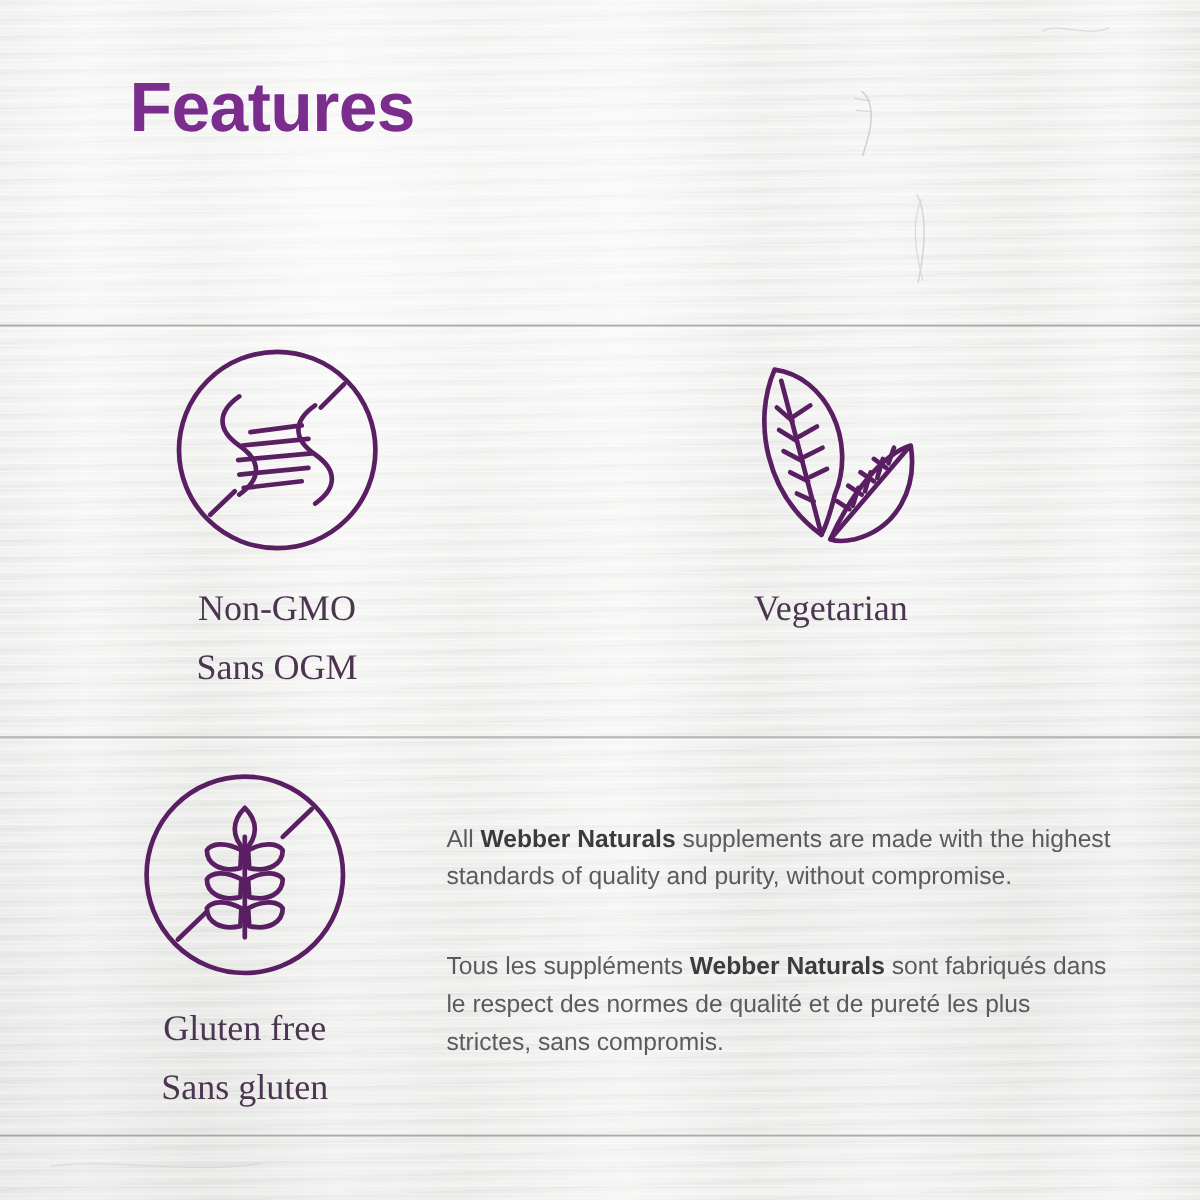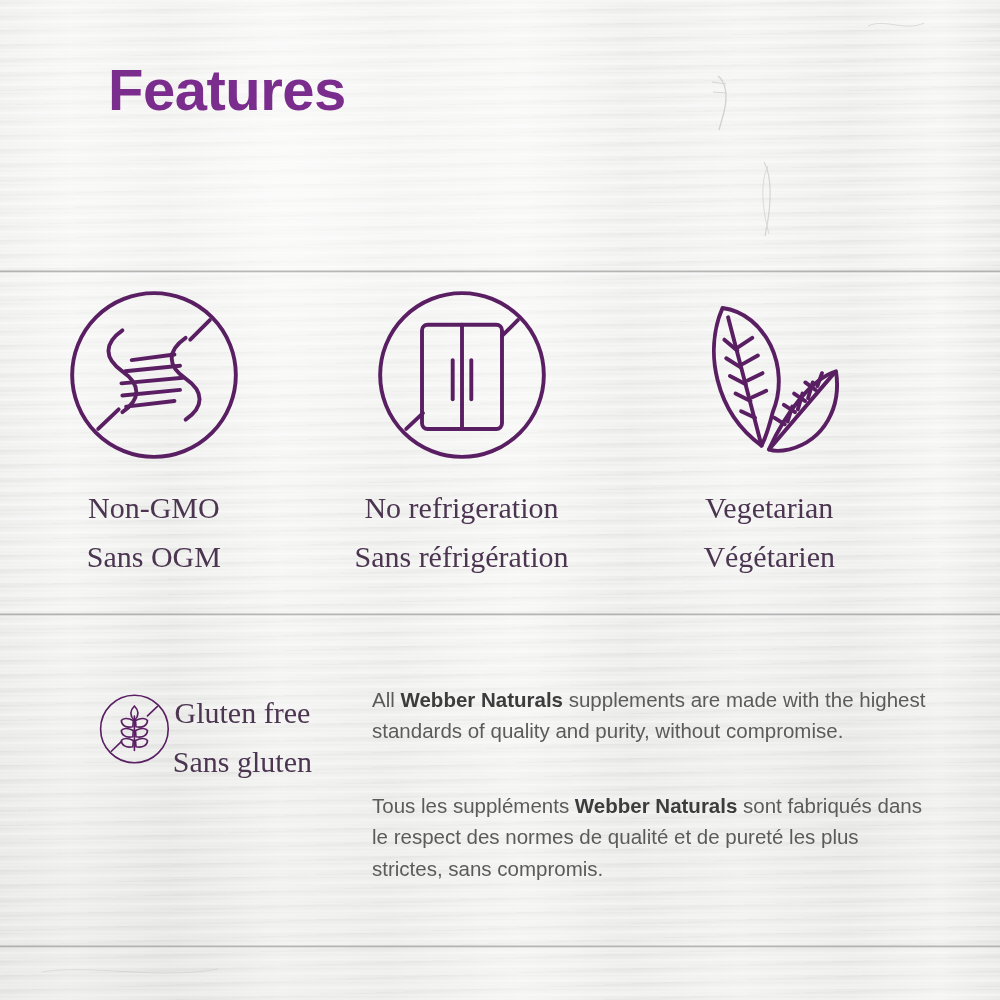--- a/index.html
+++ b/index.html
@@ -145,20 +145,21 @@
     top: 628px;
     width: 1000px;
     height: 320px;
   }
   #gluten-block {
     position: absolute;
     left: 96px;
     top: 8px;
     width: 216px;
     display: flex;
+    flex-direction: column;
     align-items: center;
     justify-content: flex-end;
   }
   #gluten-block .feature-label { margin-top: 18px; }
 
   #copy-block {
     position: absolute;
     left: 372px;
     top: 56px;
     width: 560px;
@@ -225,60 +226,38 @@
           <line x1="69" y1="96" x2="128" y2="90"></line>
           <line x1="76" y1="84" x2="122" y2="78"></line>
         </g>
       </svg>
       <div class="feature-label">
         <span>Non-GMO</span>
         <span class="l2">Sans OGM</span>
       </div>
     </div>
 
-    <div class="feature">
-      <svg class="badge" viewBox="0 0 200 200">
-        <g fill="none" stroke="#5A1F63" stroke-width="4.2" stroke-linecap="round" stroke-linejoin="round">
-          <circle cx="100" cy="100" r="88"></circle>
-
-          <line x1="40" y1="158" x2="58" y2="141"></line>
-          <line x1="143" y1="58" x2="160" y2="41"></line>
-
-          <rect x="57" y="46" width="86" height="112" rx="6" ry="6"></rect>
-
-          <line x1="100" y1="46" x2="100" y2="158"></line>
-
-          <line x1="90" y1="84" x2="90" y2="126"></line>
-          <line x1="110" y1="84" x2="110" y2="126"></line>
-        </g>
-      </svg>
-      <div class="feature-label">
-        <span>No refrigeration</span>
-        <span class="l2">Sans réfrigération</span>
-      </div>
-    </div>
 
     <div class="feature">
       <svg class="badge" viewBox="0 0 200 200">
         <g fill="none" stroke="#5A1F63" stroke-width="4.2" stroke-linecap="round" stroke-linejoin="round">
 
           <path d="M92 176 C42 140, 30 74, 50 28 C96 34, 124 92, 104 140 C100 156, 96 168, 92 176 Z"></path>
           <line x1="92" y1="176" x2="56" y2="38"></line>
           <path d="M66 74 L52 62 M70 92 L54 82 M75 110 L58 101 M80 128 L64 120 M85 146 L70 139"></path>
           <path d="M67 70 L82 60 M72 88 L88 79 M77 106 L93 98 M82 124 L97 117"></path>
 
           <path d="M100 180 C118 140, 146 104, 172 96 C178 134, 160 170, 122 180 C113 182, 105 182, 100 180 Z"></path>
           <line x1="100" y1="180" x2="170" y2="98"></line>
           <path d="M128 140 L116 132 M139 128 L127 120 M150 116 L139 108 M117 153 L106 146"></path>
           <path d="M131 137 L136 120 M142 125 L147 108 M152 112 L157 98 M120 150 L125 134"></path>
         </g>
       </svg>
       <div class="feature-label">
         <span>Vegetarian</span>
-        <span class="l2">Végétarien</span>
       </div>
     </div>
   </div>
 
   <div id="row-bottom">
 
     <div id="gluten-block">
       <svg class="badge" viewBox="0 0 200 200">
         <g fill="none" stroke="#5A1F63" stroke-width="4.2" stroke-linecap="round" stroke-linejoin="round">
           <circle cx="100" cy="100" r="88"></circle>

